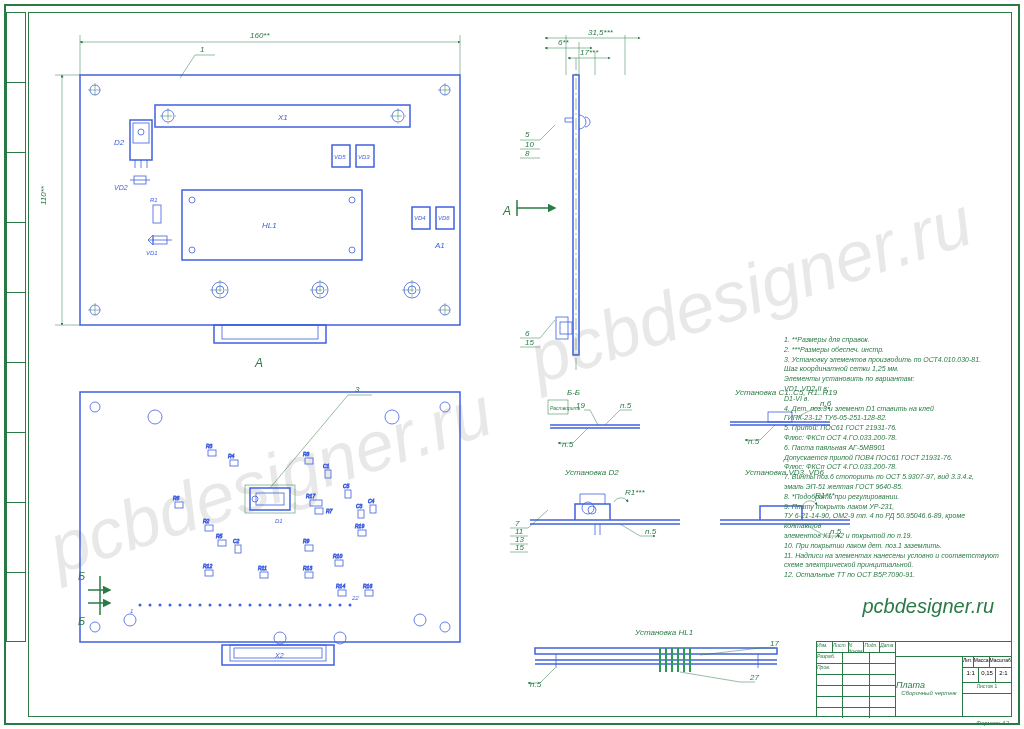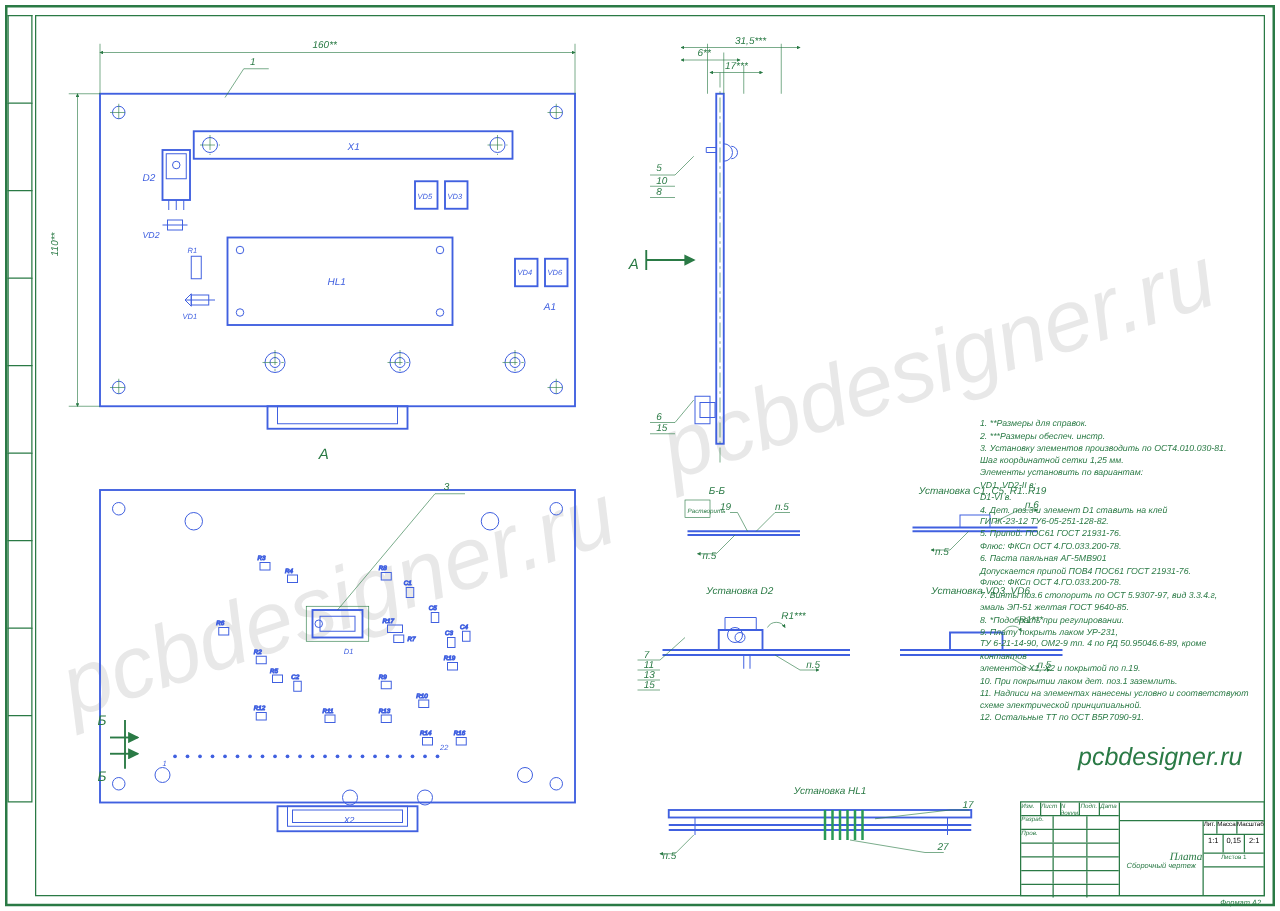--- a/index.html
+++ b/index.html
@@ -92,23 +92,22 @@
     border: 1px solid #2a7a45;
     box-sizing: border-box;
   }
   .tb-row { border-bottom: 1px solid #2a7a45; display: flex; height: 10px; }
   .tb-row .cell { border-right: 1px solid #2a7a45; flex: 1; font-size: 5px; color:#2a7a45; font-style:italic; overflow:hidden; }
   .tb-row .cell:last-child { border-right: none; }
   .main-title {
     font-size: 9px;
     font-style: italic;
     color: #2a7a45;
-    text-align: right;
+    text-align: left;
     padding-top: 2px;
-    font-family: Liberation Serif, serif;
   }
   .sub-title {
     font-size: 6px;
     font-style: italic;
     color: #2a7a45;
     text-align: center;
   }
 </style>
 </head>
 <body>

